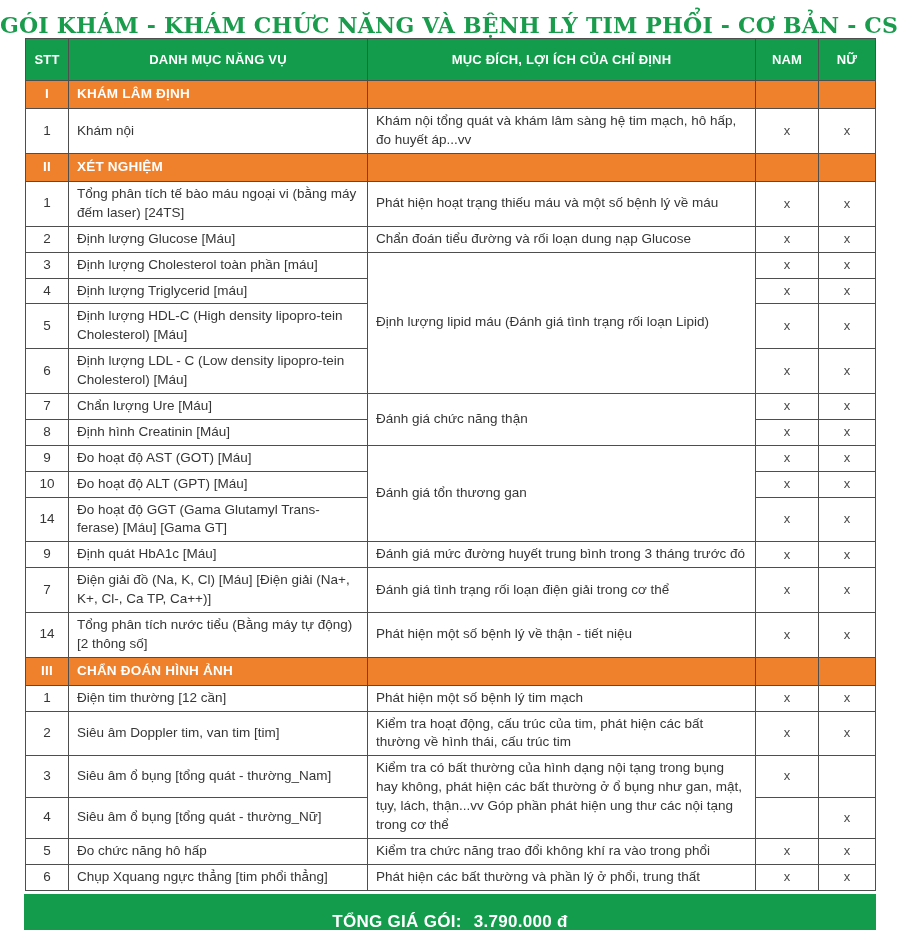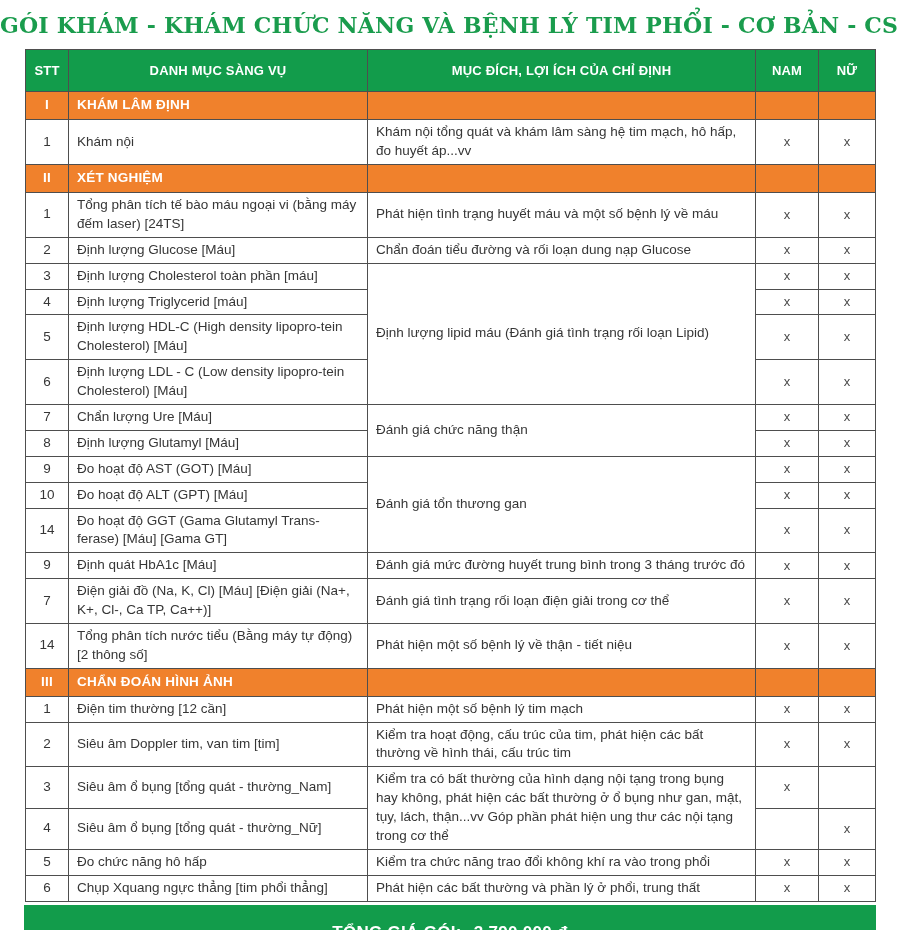--- a/index.html
+++ b/index.html
@@ -7,21 +7,21 @@
     width:900px;height:930px;background:#ffffff;overflow:hidden;
     font-family:"Liberation Sans",sans-serif;position:relative;
   }
   .title{
     font-family:"DejaVu Serif","Liberation Serif",serif;
     font-weight:bold;color:#1A9C4D;font-size:22px;line-height:1.2;
     text-align:center;padding-top:12px;letter-spacing:.2px;white-space:nowrap;
   }
   table.pkg{
     border-collapse:collapse;table-layout:fixed;
-    width:850px;margin:11px 0 0 25px;
+    width:850px;margin:0 0 0 25px;
   }
   .pkg th,.pkg td{border:1px solid #4E4E4E;word-wrap:break-word;}
   .pkg thead th{
     background:#129C4B;color:#ffffff;font-size:13px;font-weight:bold;
     padding:13px 4px;text-align:center;letter-spacing:.2px;
   }
   .pkg tr.sec td{
     background:#F0812C;color:#ffffff;font-weight:bold;font-size:13.5px;
     padding:4px 8px;letter-spacing:.2px;
   }
@@ -49,21 +49,21 @@
     <colgroup>
       <col style="width:43px">
       <col style="width:299px">
       <col style="width:388px">
       <col style="width:63px">
       <col style="width:57px">
     </colgroup>
     <thead>
       <tr>
         <th>STT</th>
-        <th>DANH MỤC SÀNG VỤ</th>
+        <th>DANH MỤC NĂNG VỤ</th>
         <th>MỤC ĐÍCH, LỢI ÍCH CỦA CHỈ ĐỊNH</th>
         <th>NAM</th>
         <th>NỮ</th>
       </tr>
     </thead>
     <tbody id="tbody">
         <tr class="sec">
           <td class="stt">I</td>
           <td class="">KHÁM LÂM ĐỊNH</td>
           <td class=""></td>
@@ -80,21 +80,21 @@
         <tr class="sec">
           <td class="stt">II</td>
           <td class="">XÉT NGHIỆM</td>
           <td class=""></td>
           <td class=""></td>
           <td class=""></td>
         </tr>
         <tr>
           <td class="stt">1</td>
           <td class="">Tổng phân tích tế bào máu ngoại vi (bằng máy đếm laser) [24TS]</td>
-          <td class="">Phát hiện tình trạng huyết máu và một số bệnh lý về máu</td>
+          <td class="">Phát hiện hoạt trạng thiếu máu và một số bệnh lý về máu</td>
           <td class="mark">x</td>
           <td class="mark">x</td>
         </tr>
         <tr>
           <td class="stt">2</td>
           <td class="">Định lượng Glucose [Máu]</td>
           <td class="">Chẩn đoán tiểu đường và rối loạn dung nạp Glucose</td>
           <td class="mark">x</td>
           <td class="mark">x</td>
         </tr>
@@ -125,21 +125,21 @@
         </tr>
         <tr>
           <td class="stt">7</td>
           <td class="">Chẩn lượng Ure [Máu]</td>
           <td class="" rowspan="2">Đánh giá chức năng thận</td>
           <td class="mark">x</td>
           <td class="mark">x</td>
         </tr>
         <tr>
           <td class="stt">8</td>
-          <td class="">Định lượng Glutamyl [Máu]</td>
+          <td class="">Định hình Creatinin [Máu]</td>
           <td class="mark">x</td>
           <td class="mark">x</td>
         </tr>
         <tr>
           <td class="stt">9</td>
           <td class="">Đo hoạt độ AST (GOT) [Máu]</td>
           <td class="" rowspan="3">Đánh giá tổn thương gan</td>
           <td class="mark">x</td>
           <td class="mark">x</td>
         </tr>

